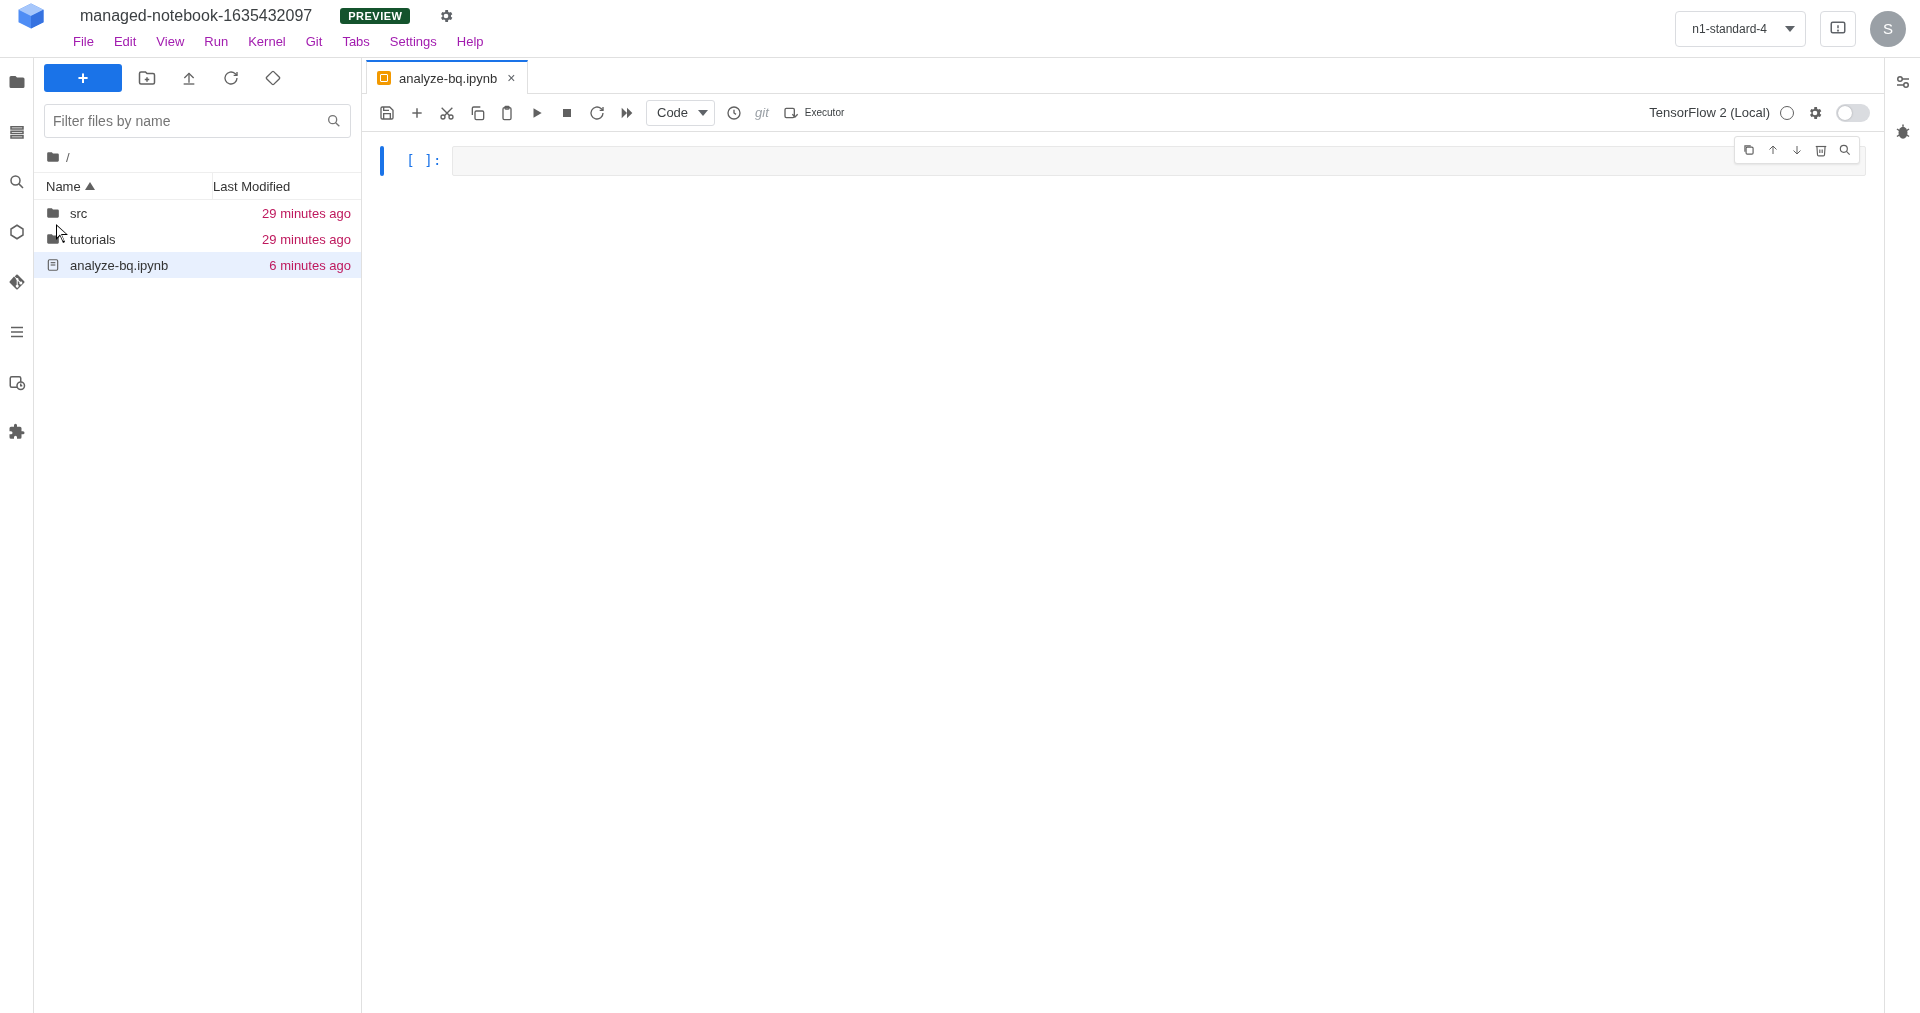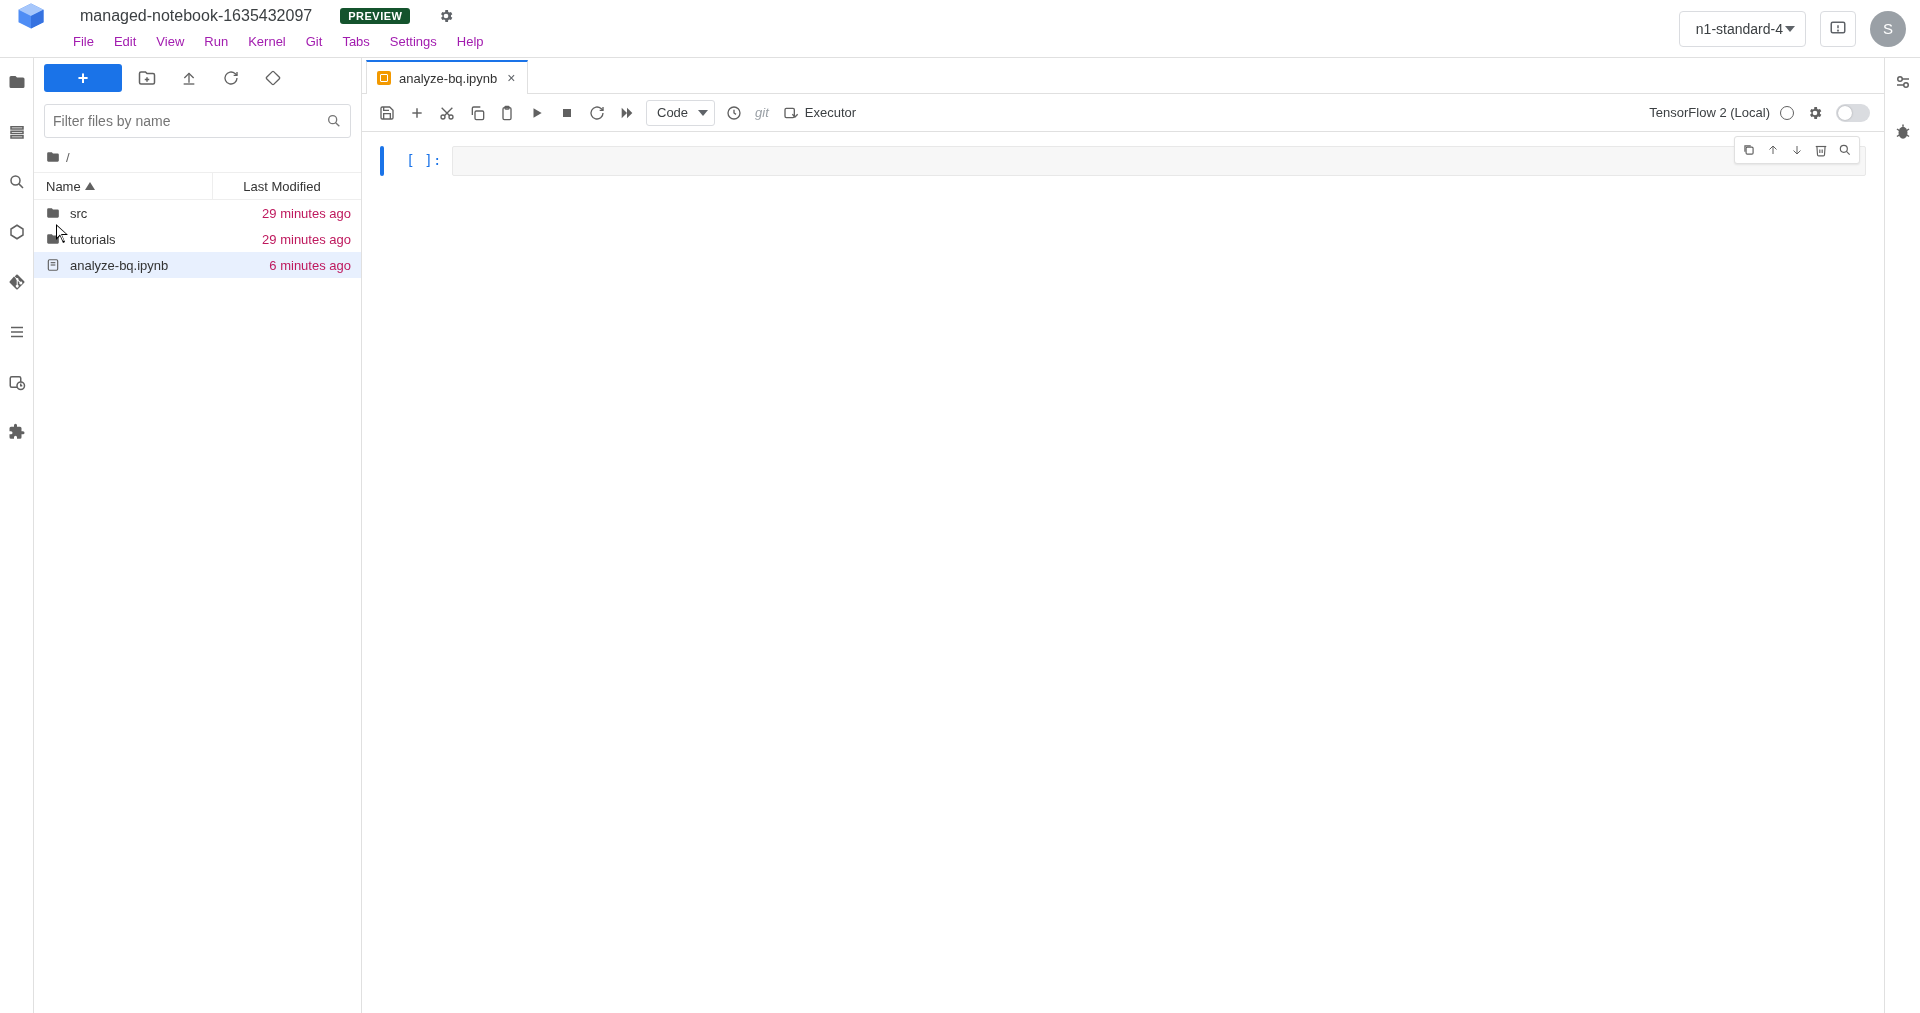--- a/index.html
+++ b/index.html
@@ -48,22 +48,22 @@
     display:flex; gap:0; padding-left:55px; height:26px; align-items:center;
   }
   .menubar-item {
     padding: 3px 10px; font-size:13px; color:#a21caf; cursor:pointer;
   }
   .topbar-right {
     display:flex; align-items:center; gap:14px;
   }
   .machine-select {
     border:1px solid #dadce0; border-radius:4px;
-    height:36px; padding:0 10px 0 16px; display:flex; align-items:center; gap:2px;
-    font-size:14px; color:#3c4043; cursor:pointer;
+    height:36px; padding:0 10px 0 16px; display:flex; align-items:center; gap:18px;
+    font-size:12px; color:#3c4043; cursor:pointer;
   }
   .icon-btn {
     width:36px; height:36px; border:1px solid #dadce0; border-radius:4px;
     display:flex; align-items:center; justify-content:center; cursor:pointer;
     color:#5f6368;
   }
   .avatar {
     width:36px; height:36px; border-radius:50%; background:#9aa0a6;
     display:flex; align-items:center; justify-content:center; color:#fff;
     font-size:15px; font-weight:500;
@@ -111,21 +111,21 @@
   .fb-breadcrumb {
     height:30px; display:flex; align-items:center; gap:6px;
     padding: 0 12px; color:#616161; font-size:13px;
   }
   .fb-header {
     display:flex; align-items:center; height:28px;
     border-top:1px solid #eee; border-bottom:1px solid #eee;
     font-size:13px; color:#333;
   }
   .fb-header .col-name { flex:1; padding-left:12px; font-weight:500; display:flex; align-items:center; gap:4px;}
-  .fb-header .col-mod  { width:148px; text-align:center; padding-right:10px; font-weight:500;}
+  .fb-header .col-mod  { width:148px; text-align:left; padding-right:10px; font-weight:500;}
   .fb-header .divider { width:1px; height:100%; background:#eee;}
   .fb-list { flex:1; overflow:auto; }
   .fb-row {
     display:flex; align-items:center; height:26px; padding:0 10px 0 12px;
     font-size:13px; color:#333; cursor:pointer;
   }
   .fb-row.selected { background:#e8f0fe; }
   .fb-row .ico { width:16px; height:16px; margin-right:8px; color:#616161; display:inline-flex; align-items:center;}
   .fb-row .nm { flex:1; white-space:nowrap; overflow:hidden; text-overflow:ellipsis;}
   .fb-row .md { width:148px; text-align:right; color:#be185d; }
@@ -152,21 +152,21 @@
     padding:0 14px; gap:8px; color:#616161;
   }
   .nb-tool { width:22px; height:22px; display:flex; align-items:center; justify-content:center; cursor:pointer;}
   .celltype-select {
     border:1px solid #dadce0; border-radius:3px; height:26px;
     padding:0 6px 0 10px; display:flex; align-items:center; gap:10px;
     font-size:13px; color:#3c4043; cursor:pointer;
   }
   .git-label { font-size:13px; color:#9aa0a6; font-style:italic; padding:0 2px;}
   .executor-btn {
-    display:flex; align-items:center; gap:6px; font-size:13px; color:#3c4043;
+    display:flex; align-items:center; gap:6px; font-size:10px; color:#3c4043;
     padding:0 4px; cursor:pointer;
   }
   .nb-toolbar .spacer { flex:1; }
   .kernel-area { display:flex; align-items:center; gap:10px; color:#3c4043; font-size:13px;}
   .kernel-circle { width:14px; height:14px; border:1.5px solid #616161; border-radius:50%;}
   .toggle {
     width:34px; height:18px; border-radius:10px; background:#dadce0; position:relative; cursor:pointer;
   }
   .toggle::after {
     content:""; position:absolute; left:2px; top:2px; width:14px; height:14px;

